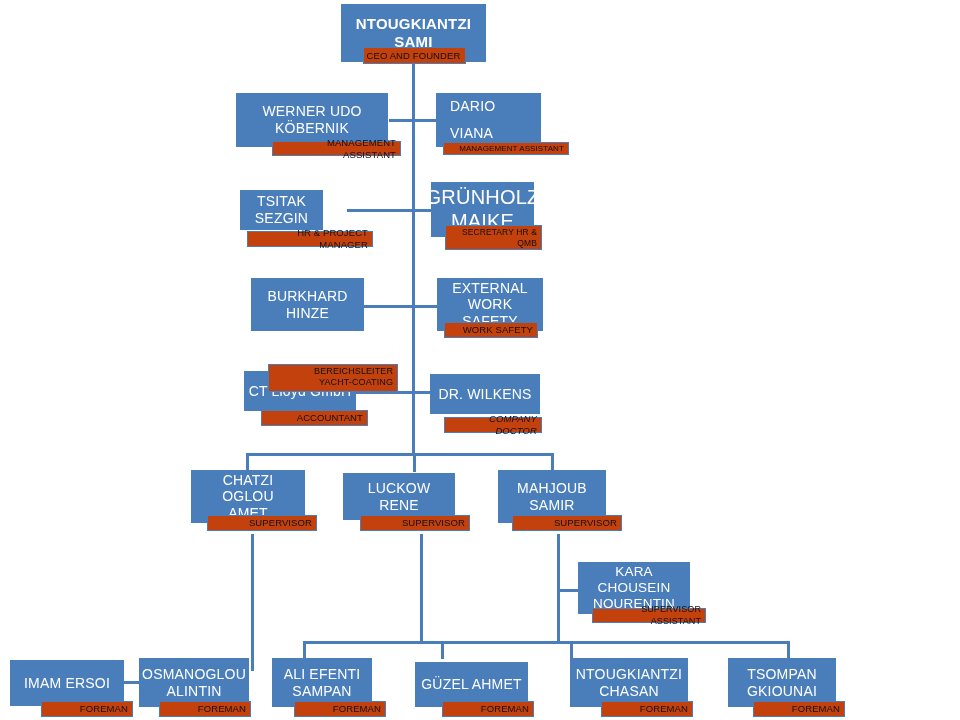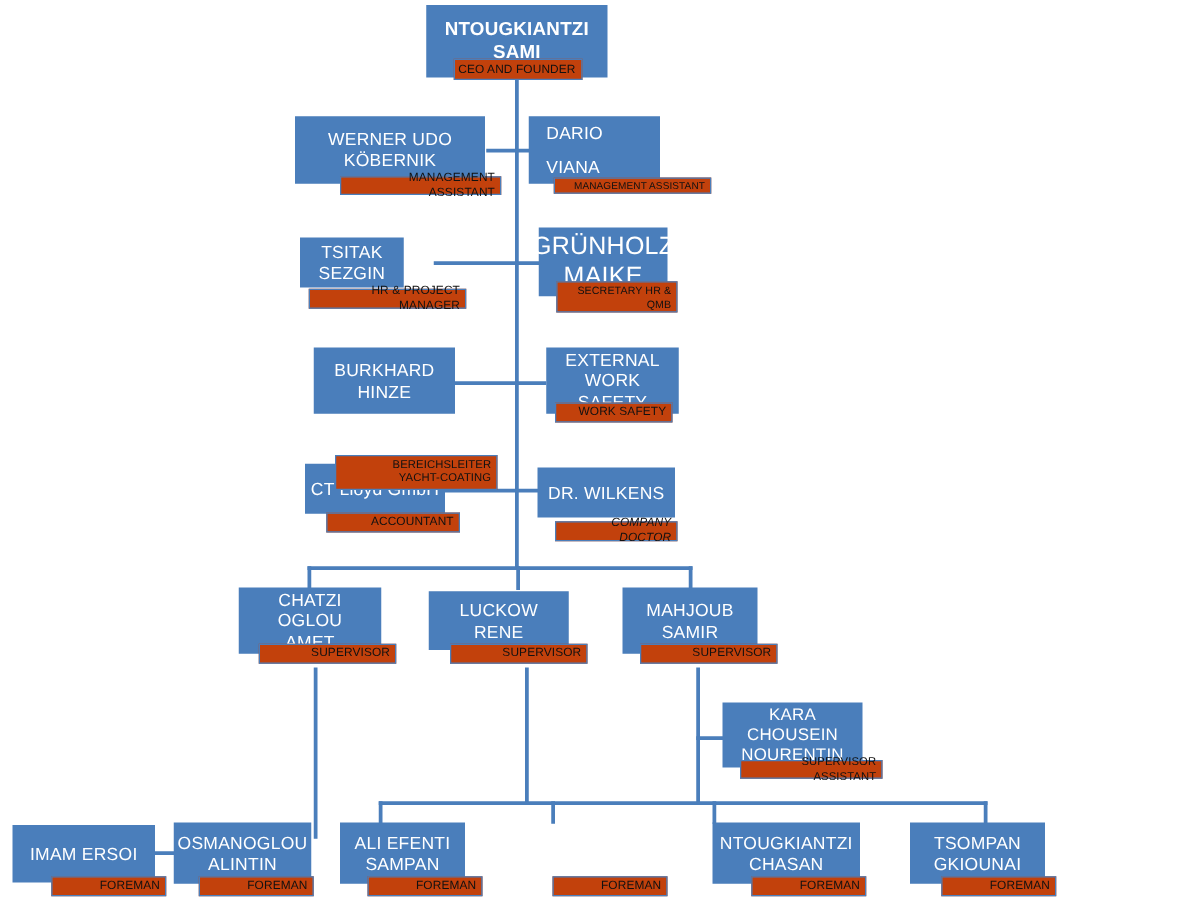--- a/index.html
+++ b/index.html
@@ -33,20 +33,21 @@
     z-index: 3;
   }
   .node .nm {
     display: block;
     padding: 0 4px;
     white-space: pre-line;
   }
   .node.align-left {
     align-items: flex-start;
     text-align: left;
+    margin-left: 13px;
   }
   .node.align-left .nm {
     padding-left: 14px;
     line-height: 1.9;
   }
   
   .tag {
     position: absolute;
     box-sizing: border-box;
     background: #c2410c;
@@ -197,20 +198,23 @@
 ALINTIN</span>
   </div>
   <div class="tag" style="left:159px; top:701px; width:92px; height:16px;">FOREMAN</div>
 
   <div class="node" style="left:272px; top:658px; width:100px; height:49px; font-size:14px;">
     <span class="nm">ALI EFENTI
 SAMPAN</span>
   </div>
   <div class="tag" style="left:294px; top:701px; width:92px; height:16px;">FOREMAN</div>
 
+  <div class="node" style="left:415px; top:662px; width:113px; height:45px; font-size:14px;">
+    <span class="nm">GÜZEL AHMET</span>
+  </div>
   <div class="tag" style="left:442px; top:701px; width:92px; height:16px;">FOREMAN</div>
 
   <div class="node" style="left:570px; top:658px; width:118px; height:49px; font-size:14px;">
     <span class="nm">NTOUGKIANTZI
 CHASAN</span>
   </div>
   <div class="tag" style="left:601px; top:701px; width:92px; height:16px;">FOREMAN</div>
 
   <div class="node" style="left:728px; top:658px; width:108px; height:49px; font-size:14px;">
     <span class="nm">TSOMPAN

